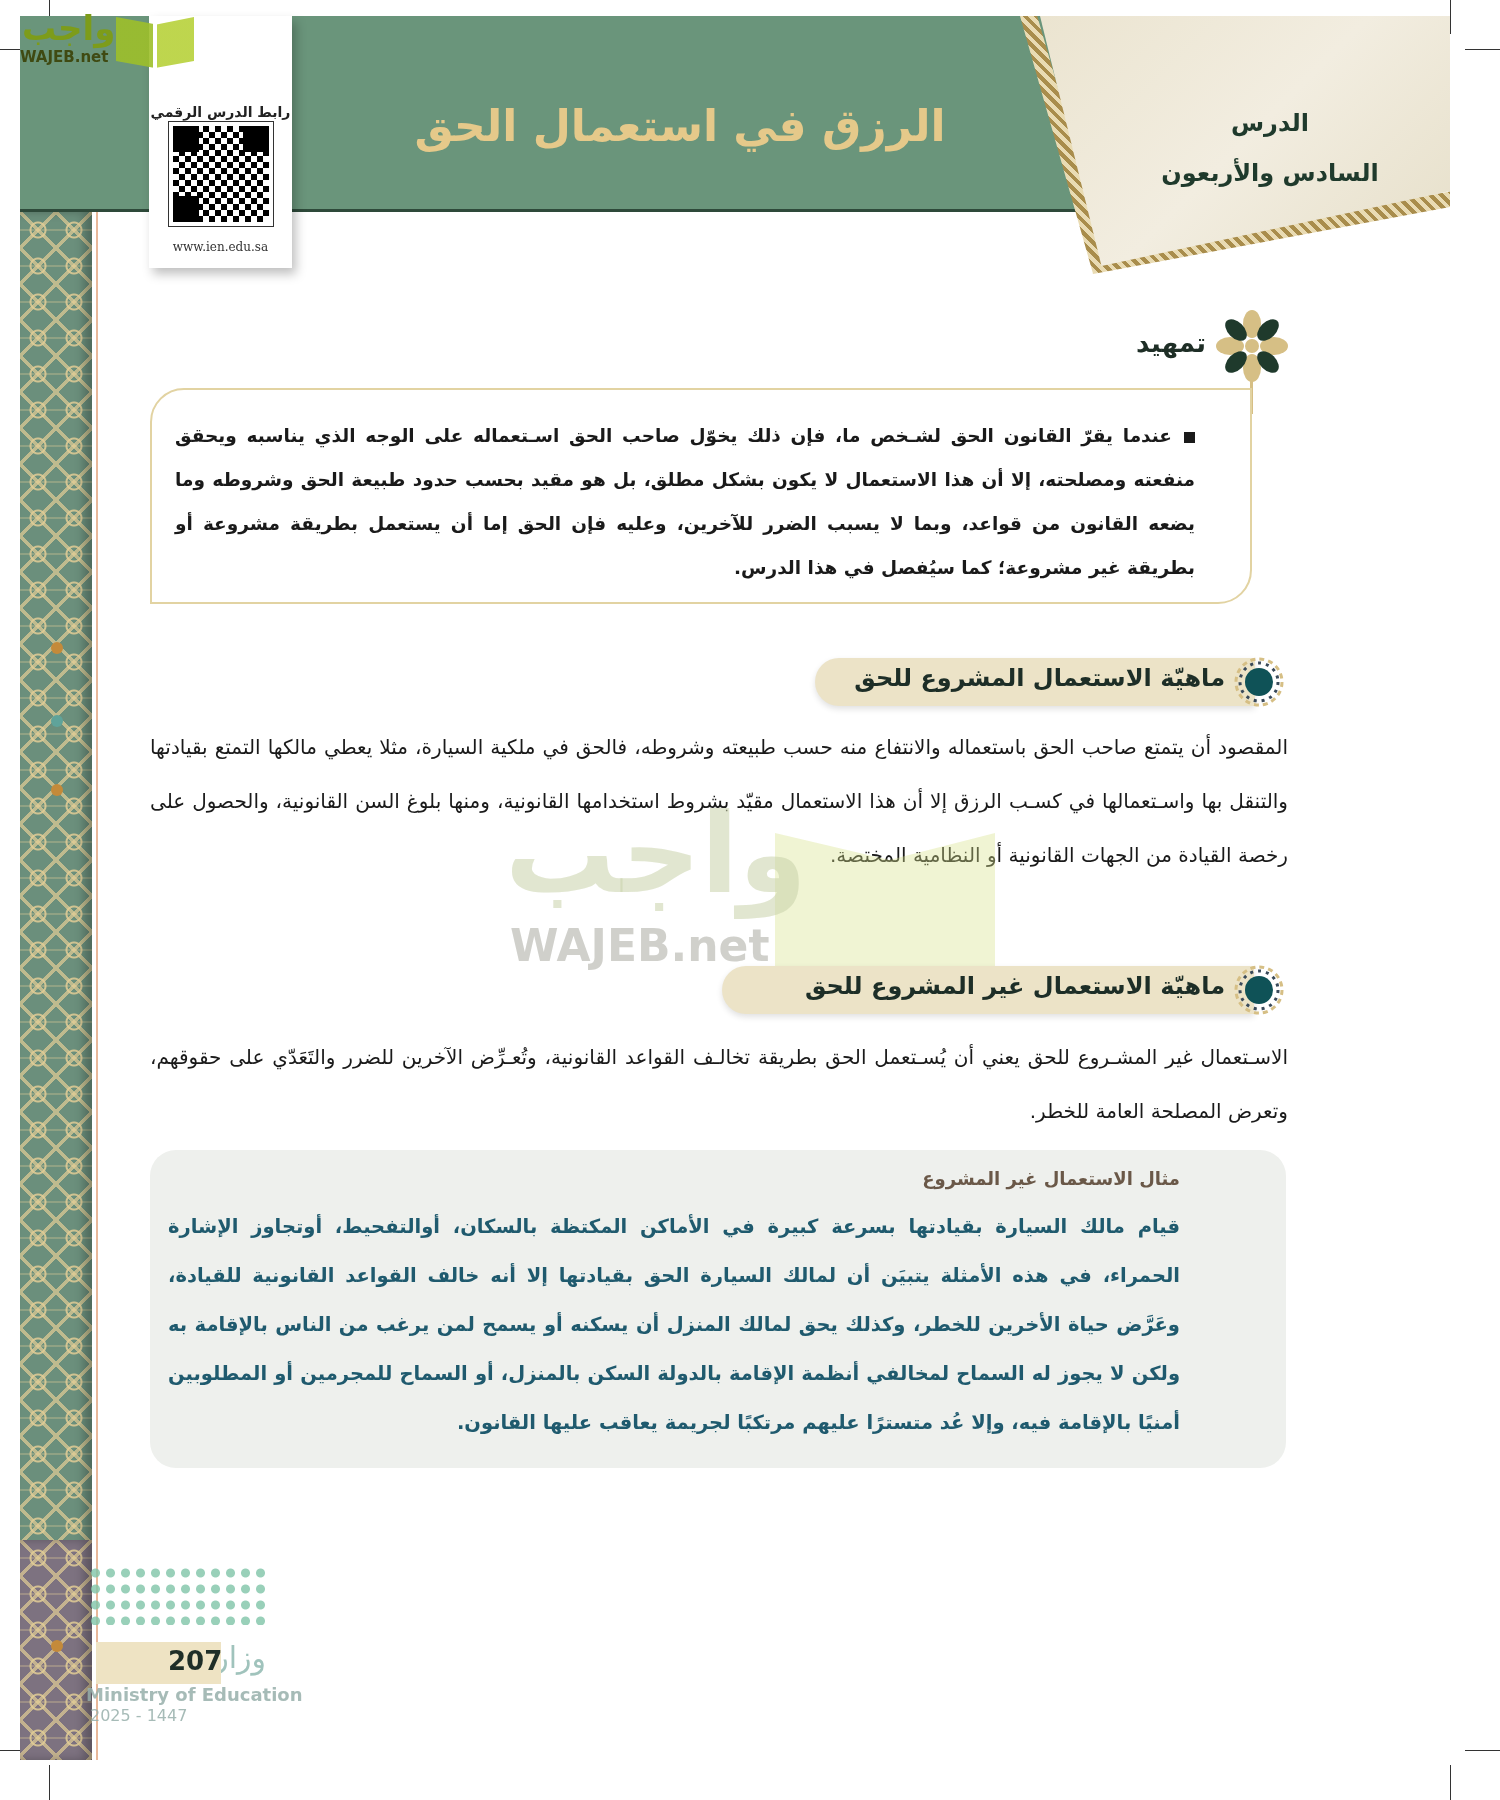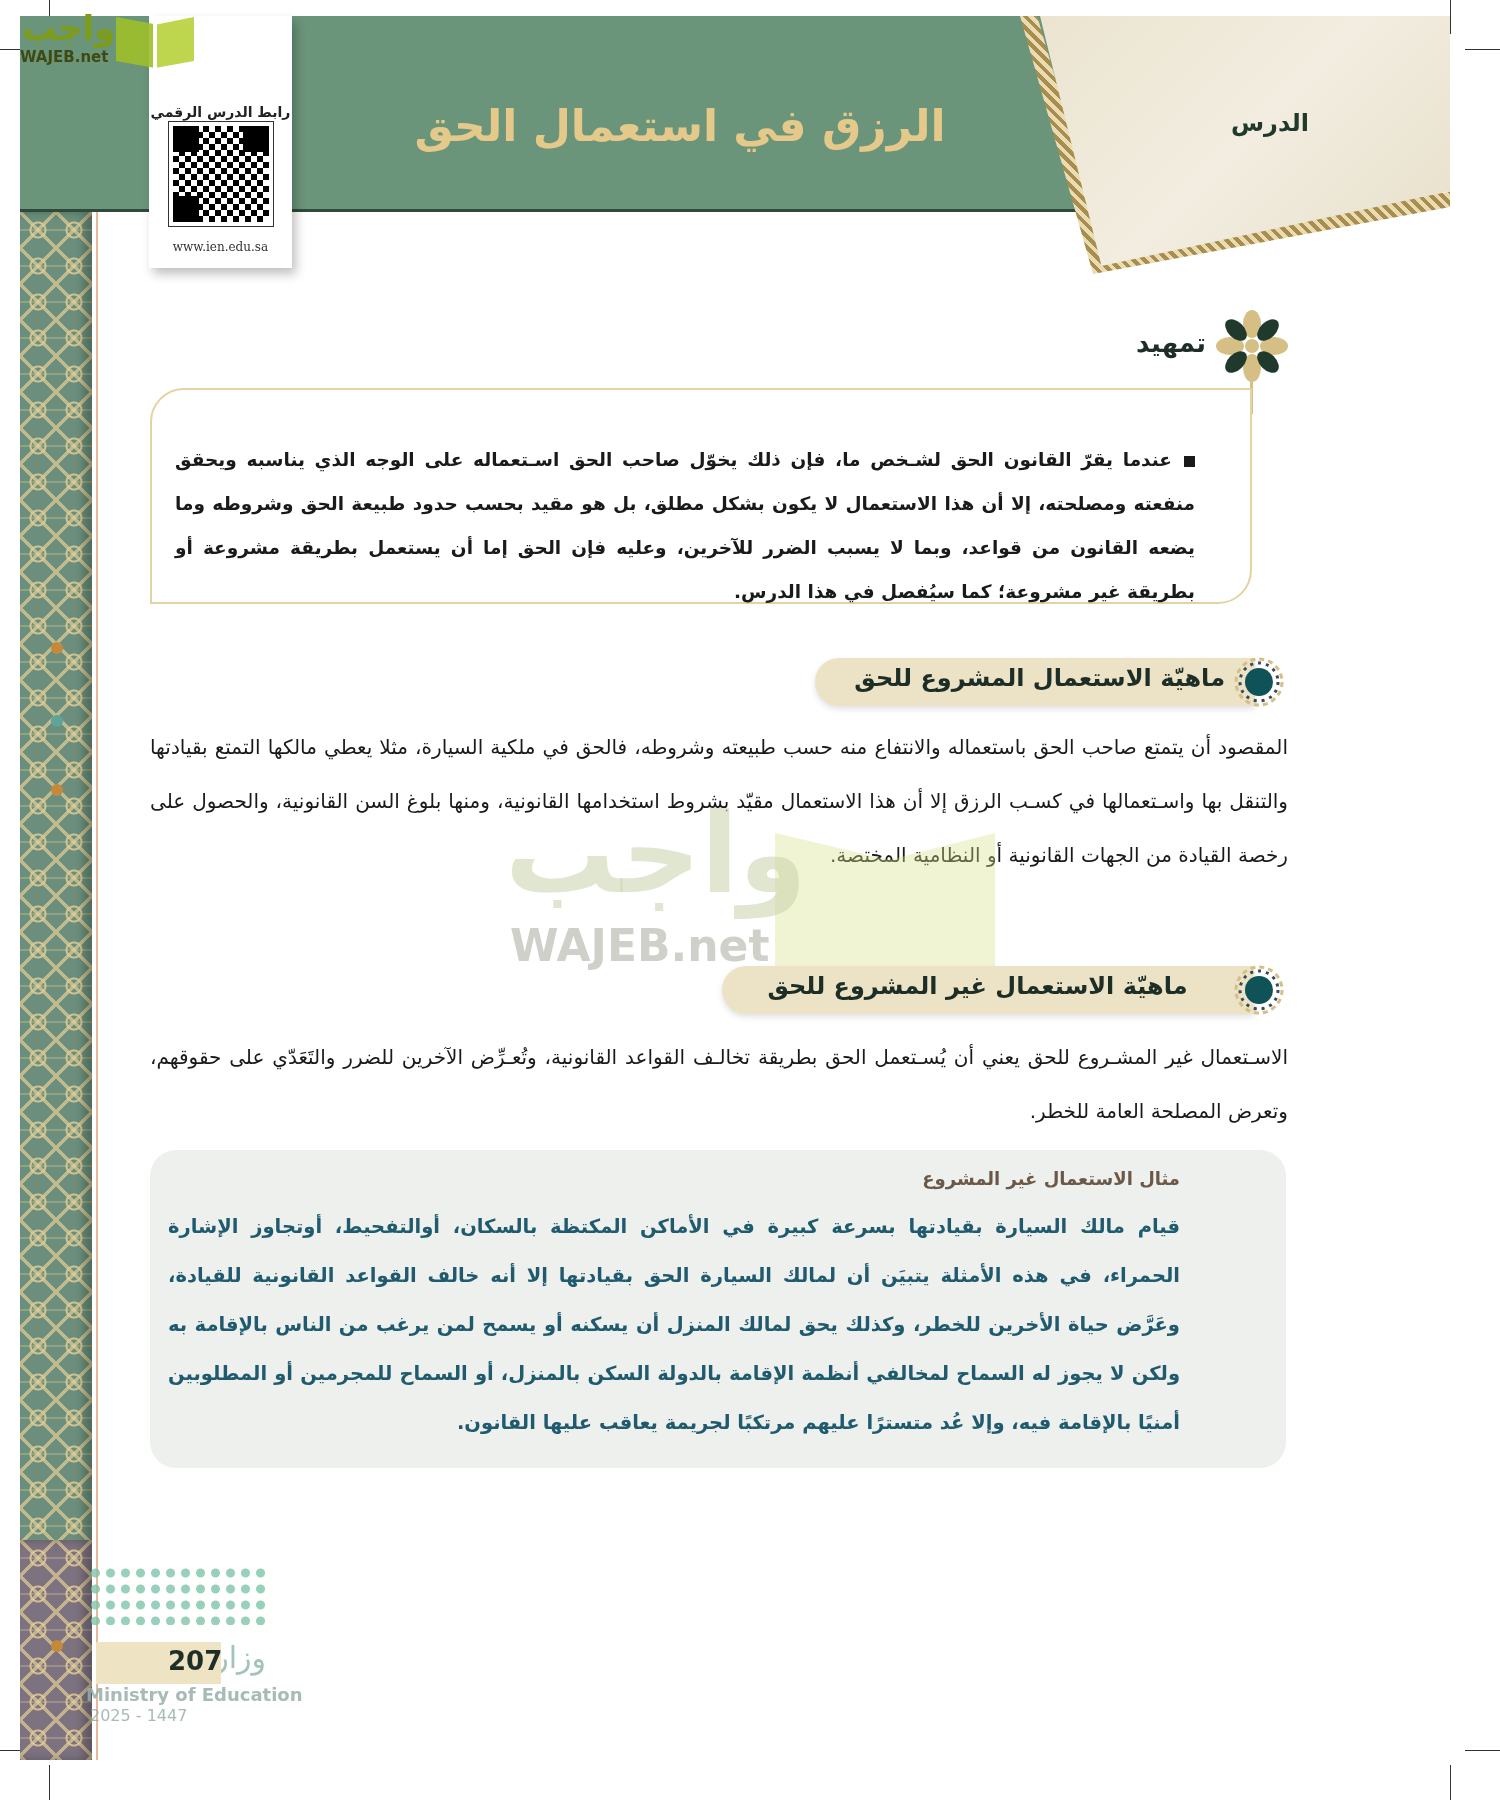--- a/index.html
+++ b/index.html
@@ -78,21 +78,21 @@
       background: linear-gradient(90deg, #9dbf2a 0 48%, transparent 48% 52%, #b7d13a 52%);
       clip-path: polygon(0 12%, 48% 25%, 50% 100%, 0 88%, 0 12%, 52% 25%, 100% 12%, 100% 88%, 50% 100%); opacity: .9; }
     .tamheed-title { position: absolute; left: 1100px; right: 300px; top: 328px; font-weight: bold; font-size: 26px; color: #1e2e26; direction: rtl; width: 110px; text-align: right; left: 1096px; }
     .flower { position: absolute; left: 1216px; top: 310px; width: 72px; height: 72px; }
     .flower-stem { position: absolute; left: 1250px; top: 376px; width: 3px; height: 38px; background: #d6bf85; }
     .intro-box {
       position: absolute; left: 150px; top: 388px; width: 1102px; height: 216px;
       border: 2px solid #e2d3a2; border-radius: 34px 0 34px 0; background: #fff;
     }
     .intro-text {
-      position: absolute; left: 175px; top: 438px; width: 1020px;
+      position: absolute; left: 175px; top: 414px; width: 1020px;
       direction: rtl; text-align: justify; text-align-last: right;
       font-weight: bold; font-size: 18.5px; line-height: 44px; color: #1a1a1a;
     }
     .bullet { display: inline-block; width: 11px; height: 11px; background: #1a1a1a; margin-left: 12px; vertical-align: middle; }
 
     
     .section-pill {
       position: absolute; height: 48px; border-radius: 24px 0 0 24px;
       background: #ece3c7; box-shadow: 0 3px 6px rgba(0,0,0,0.12);
     }
@@ -154,20 +154,21 @@
 <div class="side-dot" style="left:51px;top:784px;background:#c48a3a;"></div>
 <div class="side-dot" style="left:51px;top:1640px;background:#c48a3a;"></div>
 
 <div class="header-band"></div>
 <div class="lesson-title">الرزق في استعمال الحق</div>
 
 <div class="plaque-border"></div>
 <div class="plaque"></div>
 <div class="plaque-text">
   <div>الدرس</div>
+  <div>السادس والأربعون</div>
 </div>
 
 <div class="qr-card">
   <div class="qr-caption">رابط الدرس الرقمي</div>
   <div class="qr-box">
       <div class="qr-grid"></div>
     </div>
   <div class="qr-url">www.ien.edu.sa</div>
 </div>
 
@@ -211,21 +212,21 @@
 <div class="wm-en">WAJEB.net</div>
 
 <div class="section-pill" style="left:722px;top:966px;width:532px;"></div>
 <svg class="section-icon" style="left:1232px;top:963px;" viewBox="0 0 54 54">
   <g transform="translate(27,27)" fill="none" stroke-width="3">
     <circle r="23" stroke="#d6bf85" stroke-dasharray="5 4"></circle>
     <circle r="19" stroke="#3a4a5a" stroke-dasharray="3 5"></circle>
   </g>
   <circle cx="27" cy="27" r="14" fill="#0f5257"></circle>
 </svg>
-<div class="section-title" style="left:730px;top:972px;width:495px;text-align:center;">ماهيّة الاستعمال غير المشروع للحق</div>
+<div class="section-title" style="left:730px;top:972px;width:495px;">ماهيّة الاستعمال غير المشروع للحق</div>
 <div class="body-text" style="left:150px;top:1030px;width:1138px;">الاسـتعمال غير المشـروع للحق يعني أن يُسـتعمل الحق بطريقة تخالـف القواعد القانونية، وتُعـرِّض الآخرين للضرر والتَعَدّي على حقوقهم، وتعرض المصلحة العامة للخطر.</div>
 
 <div class="example-box"></div>
 <div class="example-label">مثال الاستعمال غير المشروع</div>
 <div class="example-text">قيام مالك السيارة بقيادتها بسرعة كبيرة في الأماكن المكتظة بالسكان، أوالتفحيط، أوتجاوز الإشارة الحمراء، في هذه الأمثلة يتبيَن أن لمالك السيارة الحق بقيادتها إلا أنه خالف القواعد القانونية للقيادة، وعَرَّض حياة الأخرين للخطر، وكذلك يحق لمالك المنزل أن يسكنه أو يسمح لمن يرغب من الناس بالإقامة به ولكن لا يجوز له السماح لمخالفي أنظمة الإقامة بالدولة السكن بالمنزل، أو السماح للمجرمين أو المطلوبين أمنيًا بالإقامة فيه، وإلا عُد متسترًا عليهم مرتكبًا لجريمة يعاقب عليها القانون.</div>
 
 <div class="moe-dots"></div>
 <div class="moe-ar">وزارة التعليم</div>
 <div class="page-number-box"></div>
 <div class="page-number">207</div>

